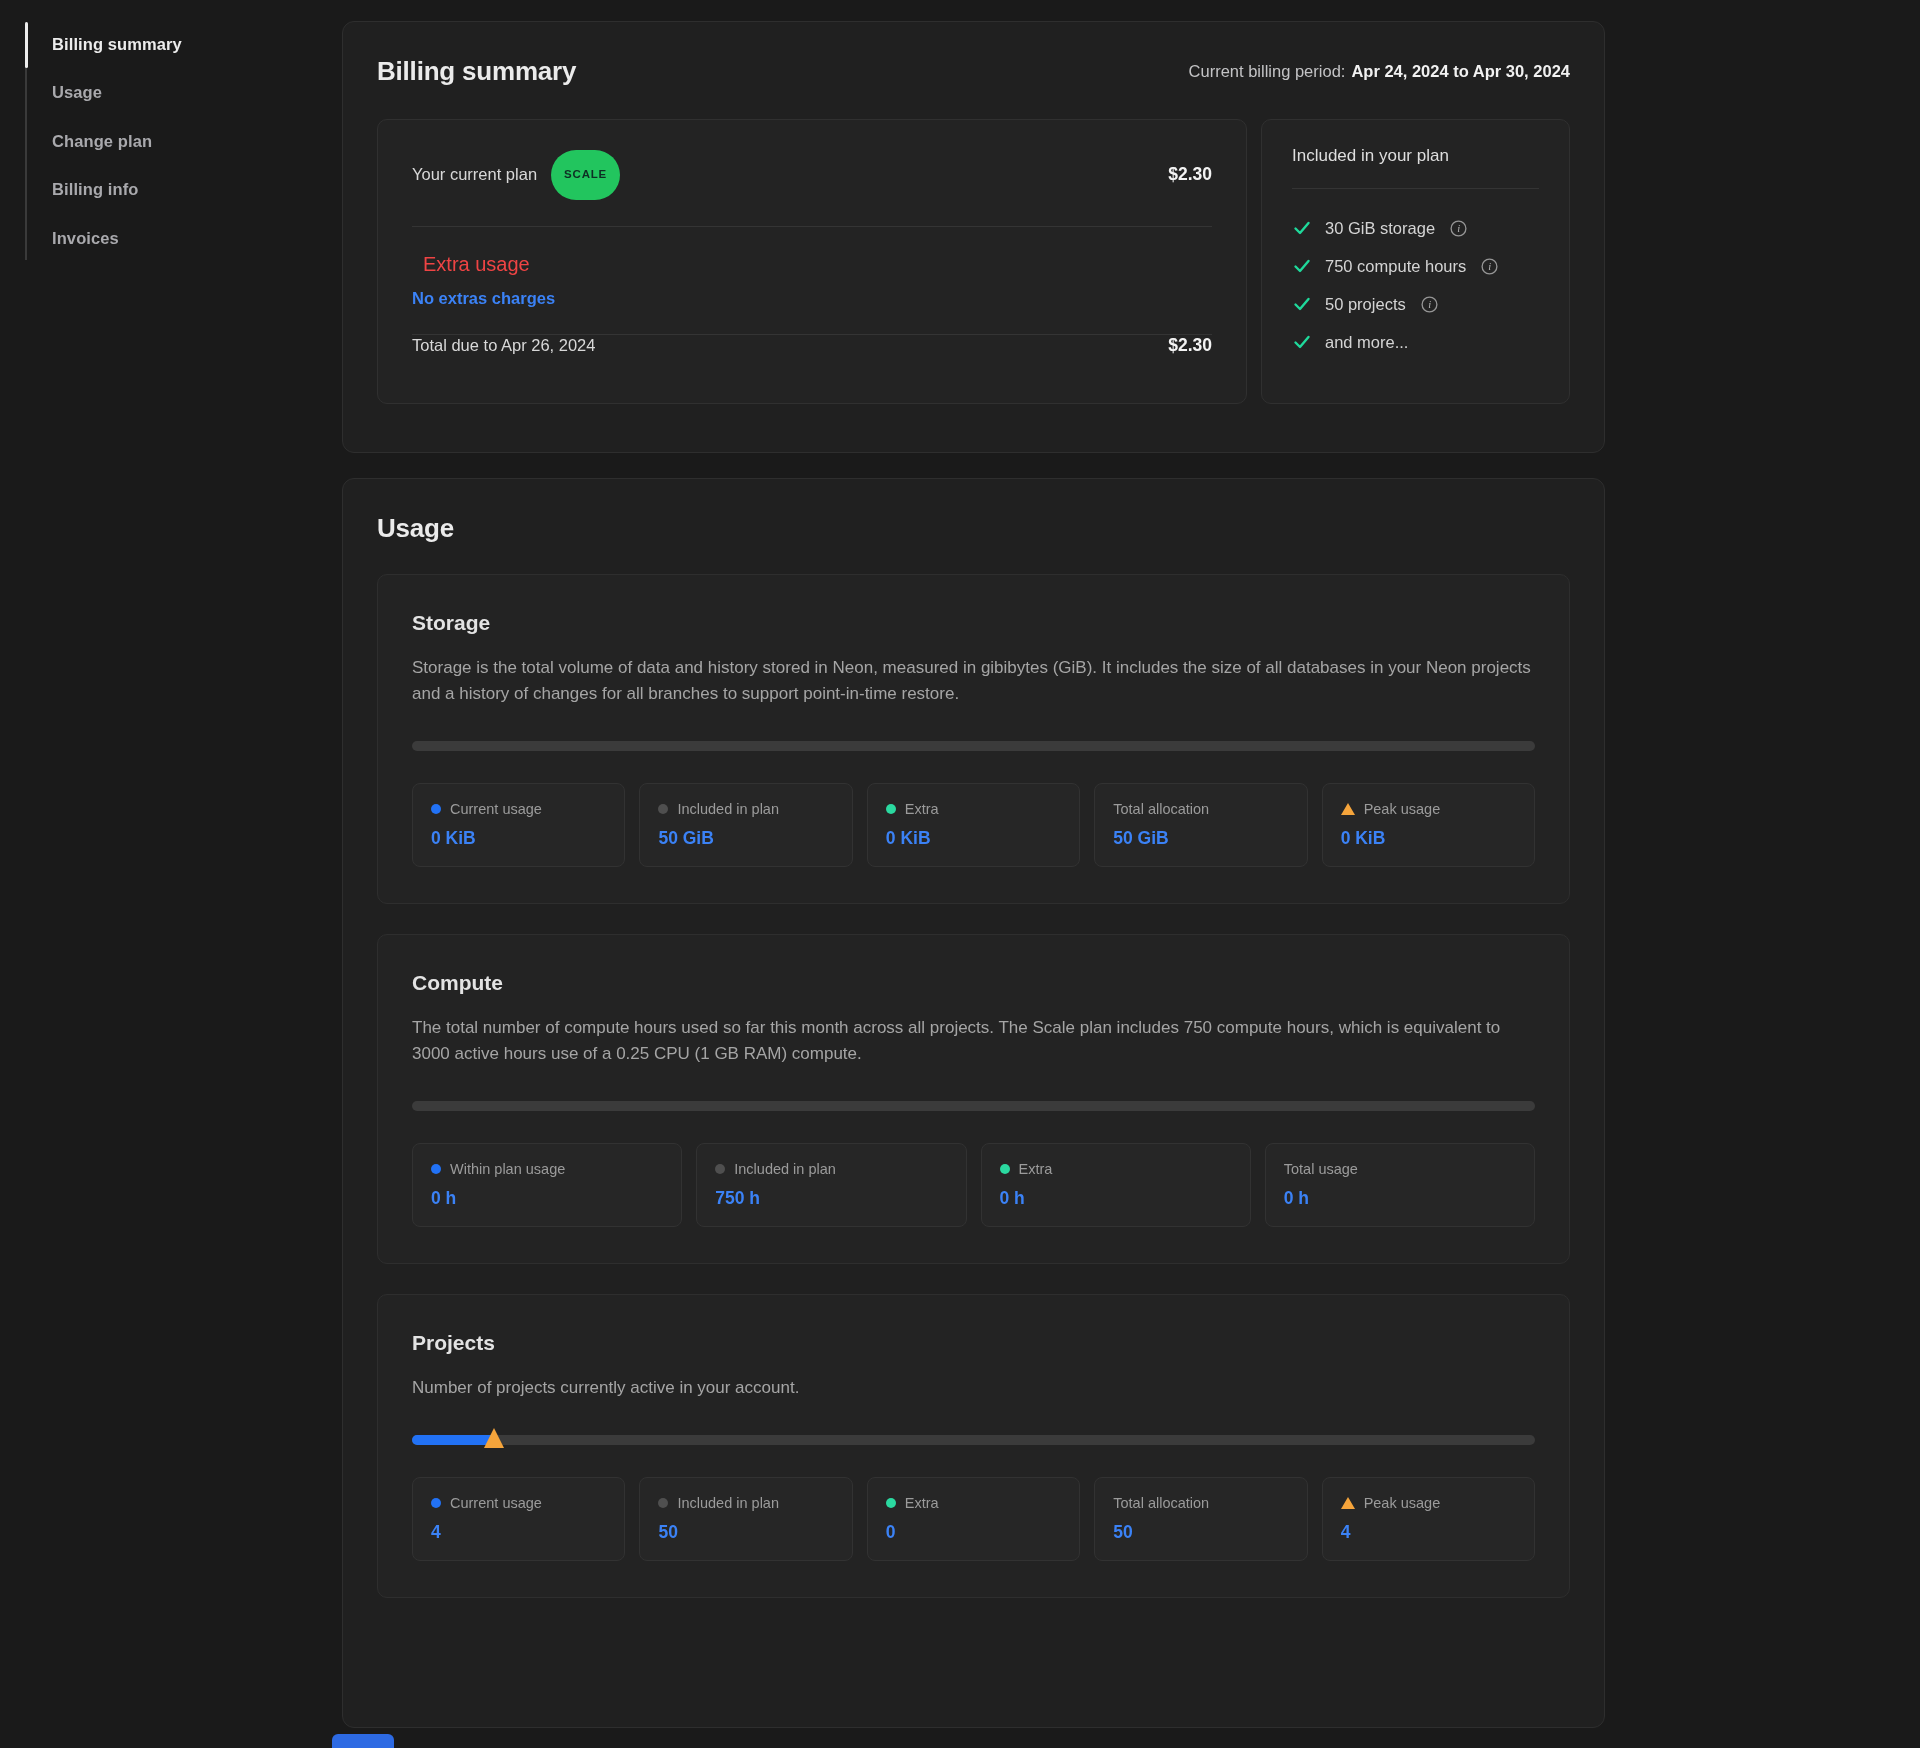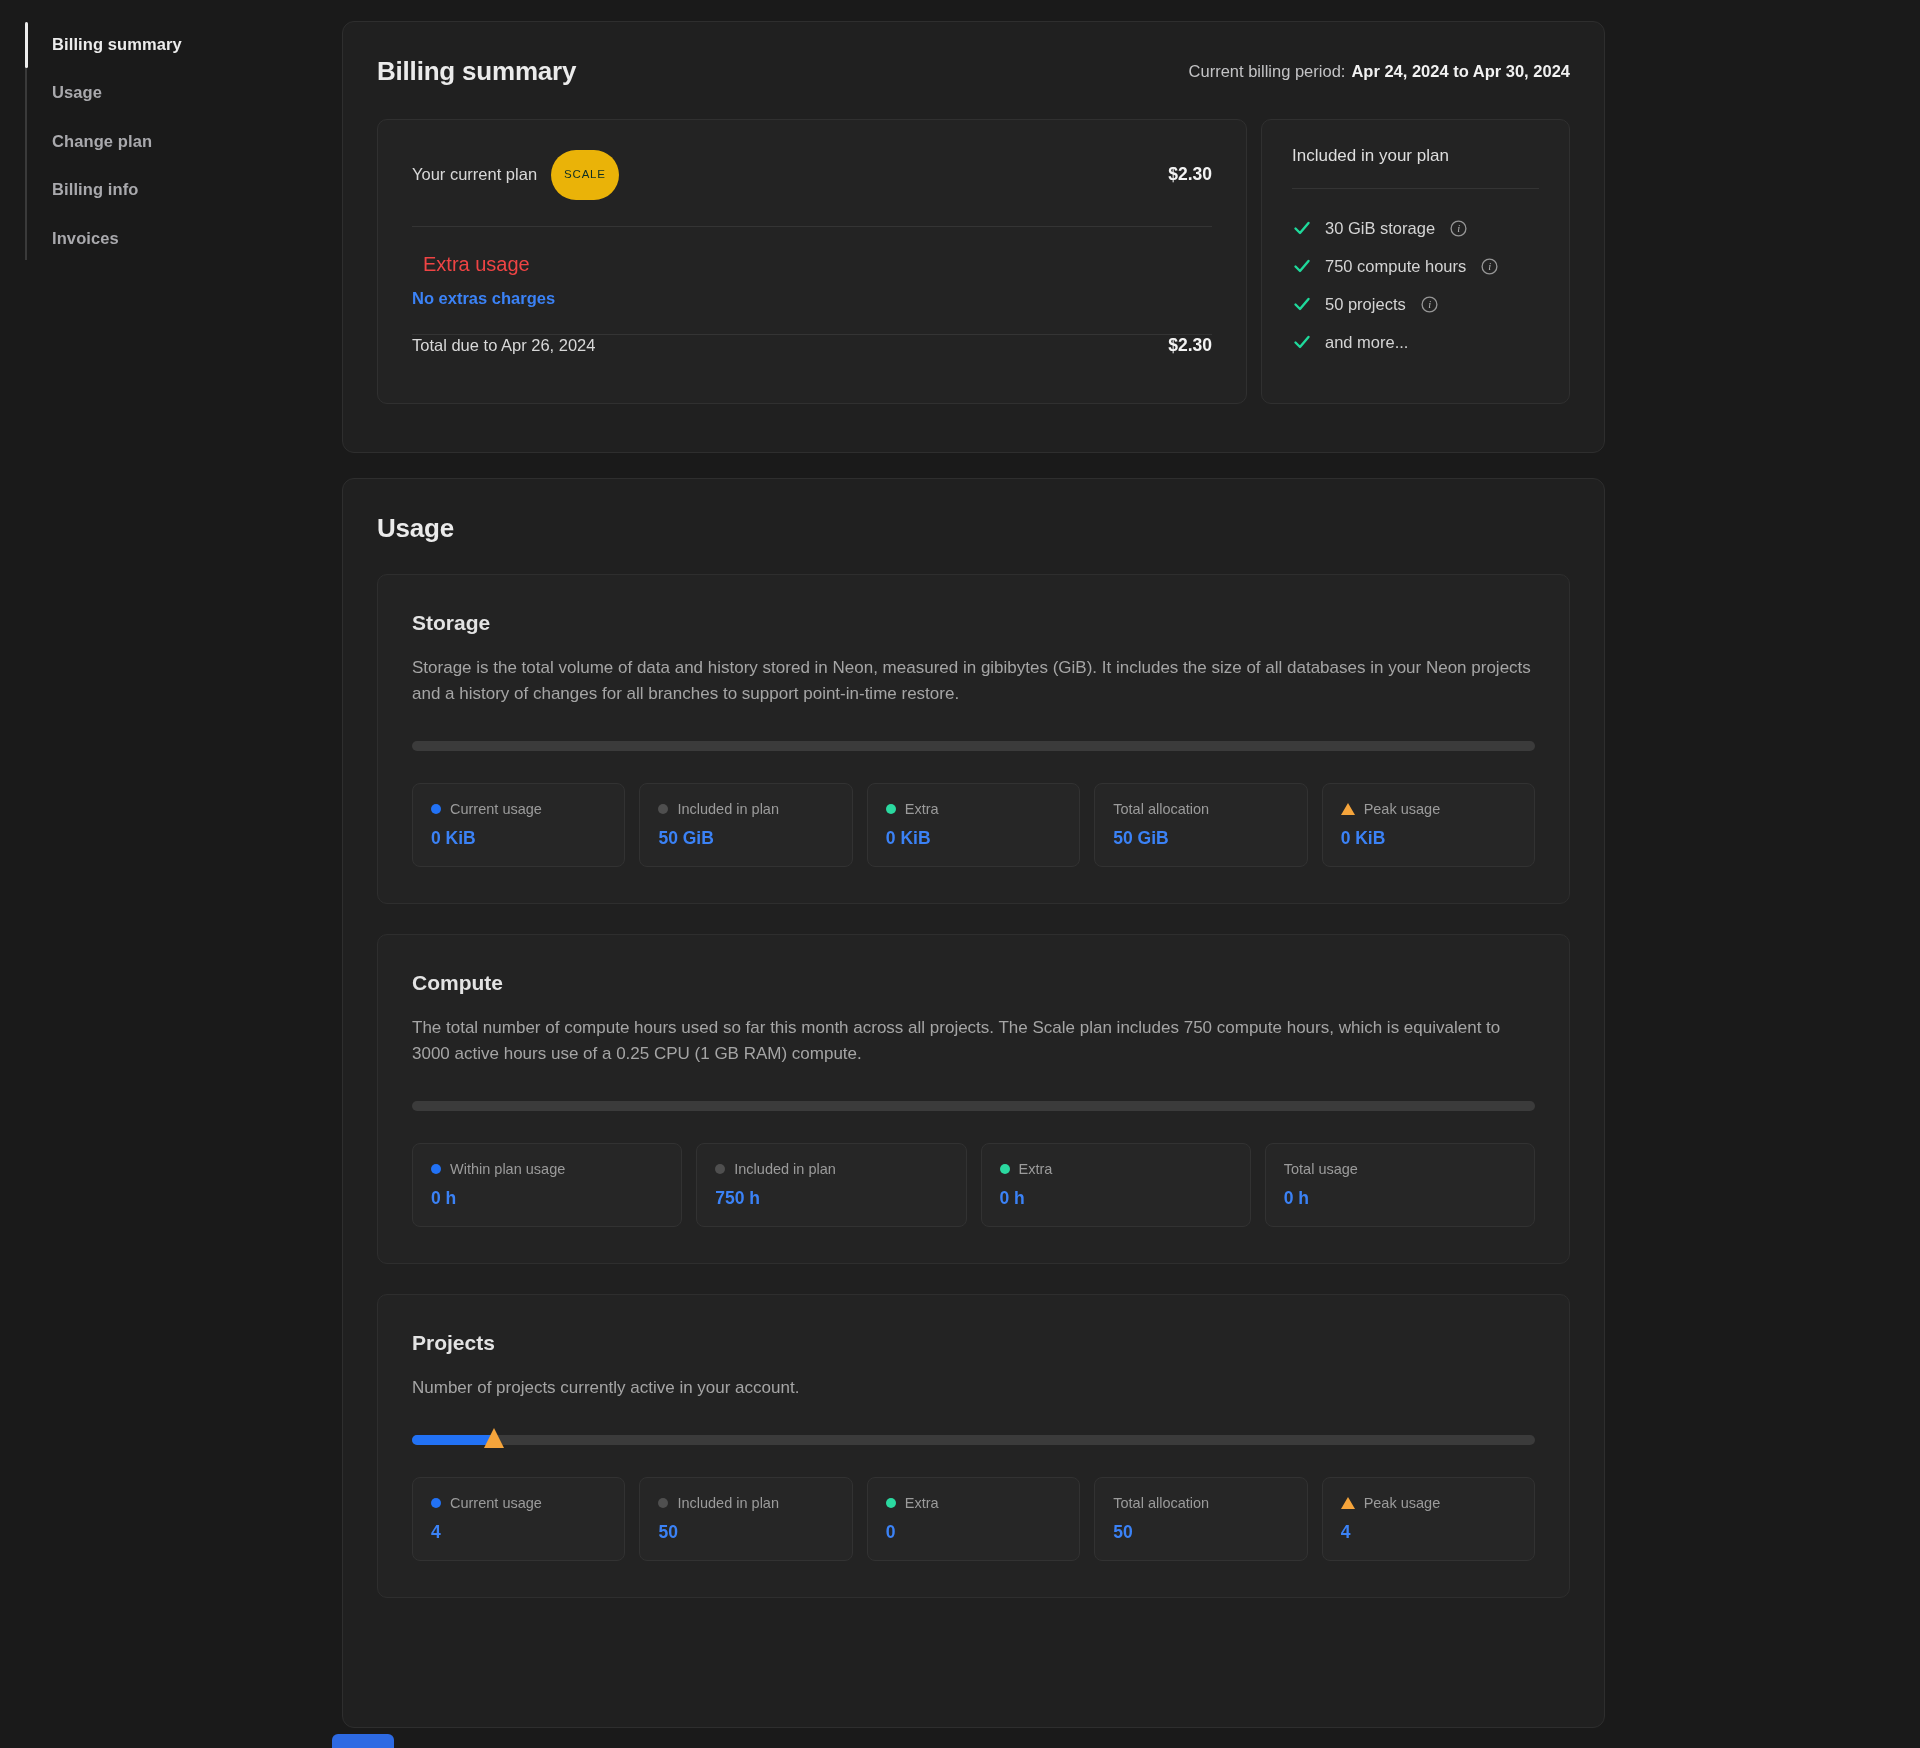--- a/index.html
+++ b/index.html
@@ -36,21 +36,21 @@
 
   .plan-row { display:flex; gap:14px; align-items:center; }
   .plan-card {
     width:870px; height:285px; background:#232323; border:1px solid #303030; border-radius:10px;
     padding:30px 34px 28px; display:flex; flex-direction:column;
   }
   .pc-row { display:flex; justify-content:space-between; align-items:center; }
   .pc-left { display:flex; align-items:center; gap:14px; }
   .pc-label { font-size:16.5px; color:#d8d8d8; }
   .badge {
-    background:#eab308; color:#0e2f24; font-size:11.5px; font-weight:400; letter-spacing:.8px;
+    background:#22c55e; color:#0e2f24; font-size:11.5px; font-weight:700; letter-spacing:.8px;
     padding:19px 13px; border-radius:999px; line-height:1;
   }
   .amount { font-size:17.5px; font-weight:700; color:#f3f3f3; }
   .hr { border:none; border-top:1px solid #343434; margin-top:26px; }
   .extra-label { margin-top:26px; font-size:20px; color:#ef4444;margin-left:11px; }
   .extra-value { margin-top:13px; font-size:16.5px; font-weight:700; color:#3b82f6; }
   .total-row { display:flex; justify-content:space-between; align-items:center; }
   .total-label { font-size:16.5px; color:#d8d8d8; }
 
   .included {

